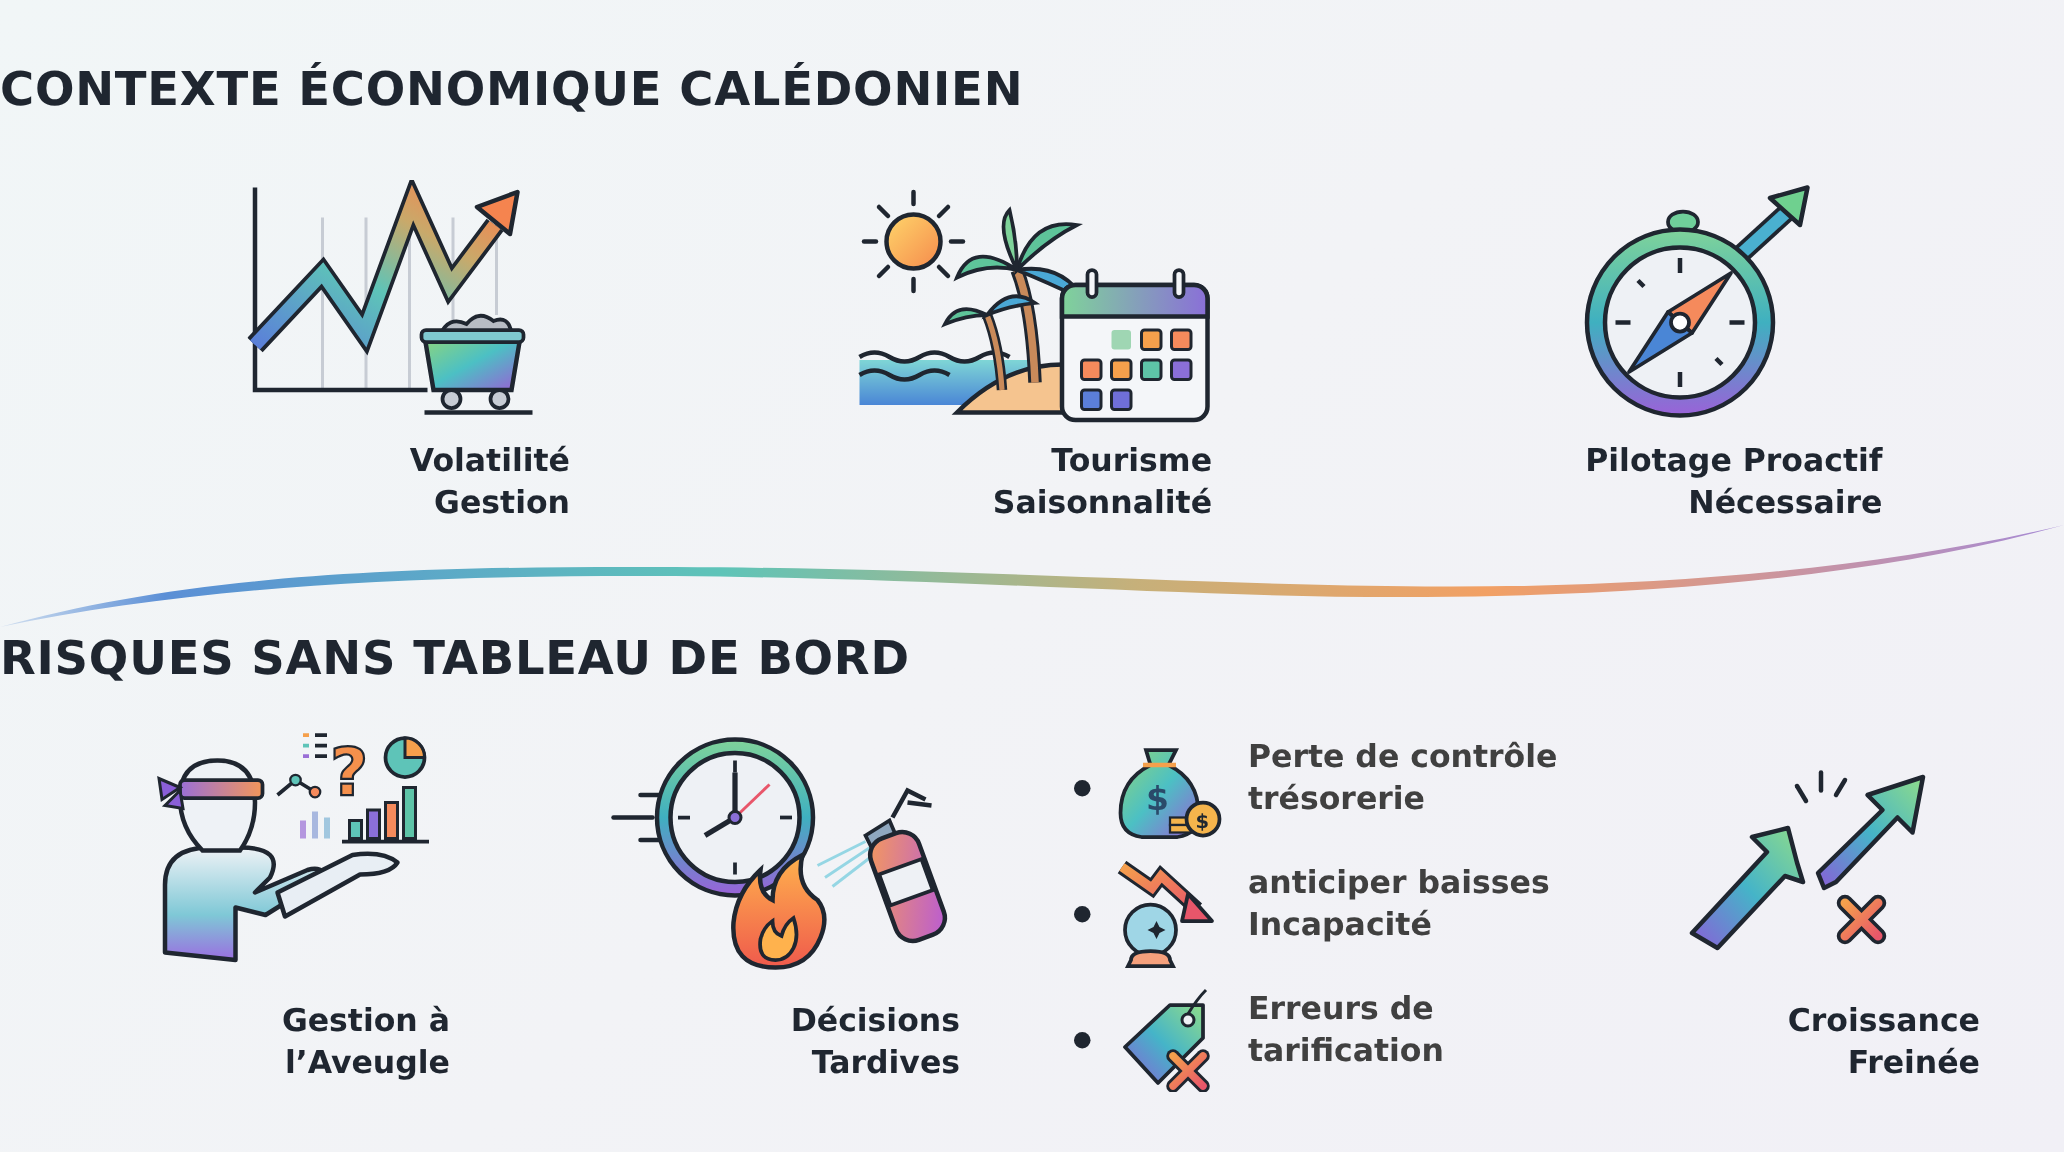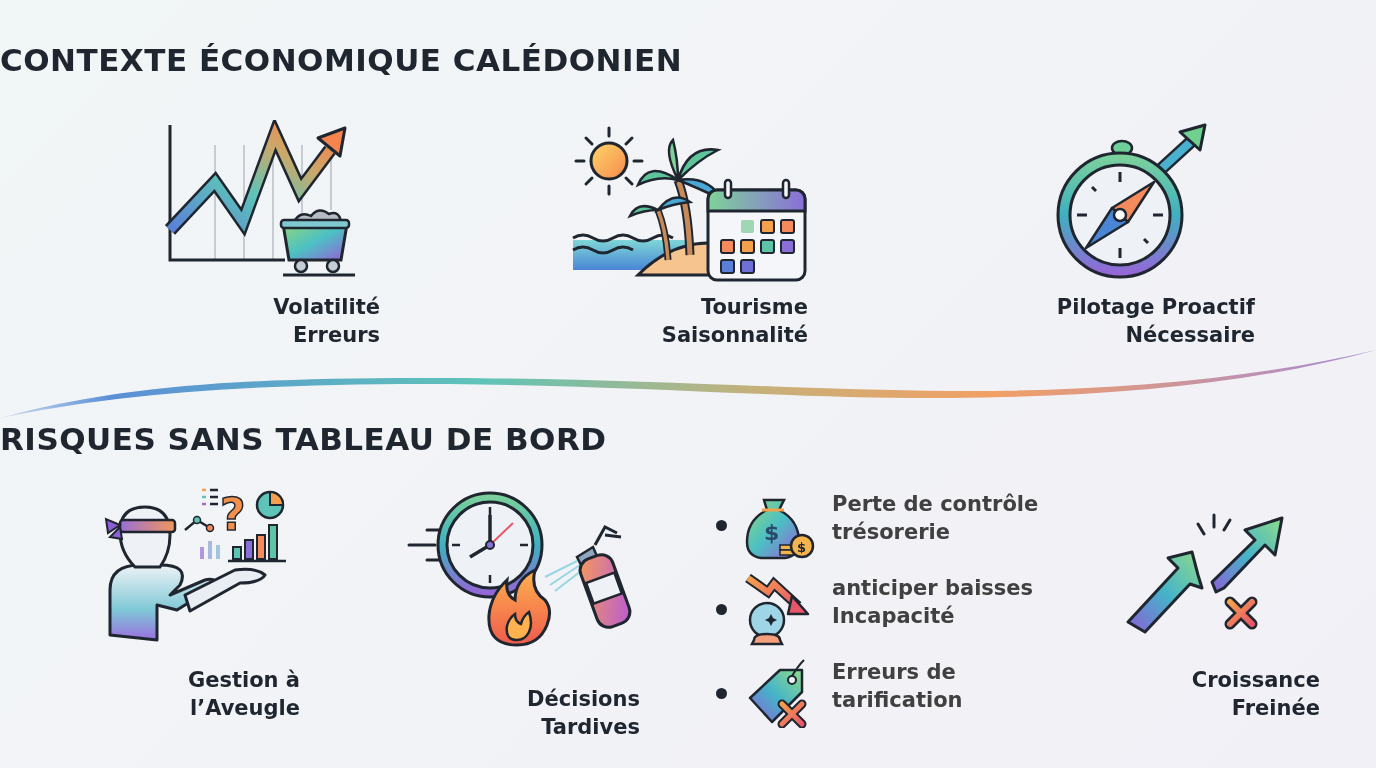--- a/index.html
+++ b/index.html
@@ -113,21 +113,21 @@
     <polygon points="153,18 180,8 175,36" fill="#f5844f" stroke="#1f2630" stroke-width="3" stroke-linejoin="round"></polygon>
     <path d="M128,104 q6,-14 18,-8 q8,-10 18,-2 q10,-4 12,8 z" fill="#b7bcc4" stroke="#1f2630" stroke-width="2.5"></path>
     <path d="M118,104 L182,104 L176,140 L124,140 z" fill="url(#gTealPurple)" stroke="#1f2630" stroke-width="3"></path>
     <rect x="116" y="100" width="68" height="8" rx="3" fill="#7fc9d0" stroke="#1f2630" stroke-width="2.5"></rect>
     <circle cx="136" cy="146" r="6" fill="#c7ccd4" stroke="#1f2630" stroke-width="2.5"></circle>
     <circle cx="168" cy="146" r="6" fill="#c7ccd4" stroke="#1f2630" stroke-width="2.5"></circle>
     <line x1="118" y1="155" x2="192" y2="155" stroke="#1f2630" stroke-width="3"></line>
   </svg>
   <div class="label" style="position:absolute; left:0; top:178px; width:240px;">
     <div>Volatilité</div>
-    <div>Erreurs</div>
+    <div>Gestion</div>
   </div>
 </div>
 
 <div class="item" style="left:568px; top:115px; width:240px; height:240px;">
   <svg class="icon" style="left:0px;top:5px;" width="240" height="165" viewBox="0 0 240 165">
     <g stroke="#1f2630" stroke-width="3" stroke-linecap="round">
       <line x1="41" y1="8" x2="41" y2="16"></line>
         <line x1="41" y1="66" x2="41" y2="74"></line>
       <line x1="8" y1="41" x2="16" y2="41"></line>
         <line x1="66" y1="41" x2="74" y2="41"></line>
@@ -267,21 +267,21 @@
     <g stroke="#7fd0e0" stroke-width="2" opacity="0.8">
       <line x1="145" y1="100" x2="175" y2="80"></line>
         <line x1="140" y1="92" x2="172" y2="76"></line>
         <line x1="150" y1="106" x2="176" y2="86"></line>
     </g>
     <polygon points="172,72 188,62 194,76 178,84" fill="#8fa7bf" stroke="#1f2630" stroke-width="2.5"></polygon>
     <rect x="183" y="70" width="34" height="72" rx="12" fill="url(#gExt)" stroke="#1f2630" stroke-width="3" transform="rotate(-20 200 106)"></rect>
     <rect x="185" y="92" width="30" height="22" fill="#eef1f5" stroke="#1f2630" stroke-width="2.5" transform="rotate(-20 200 106)"></rect>
     <path d="M190,60 l10,-18 l12,6 M200,50 l16,2" fill="none" stroke="#1f2630" stroke-width="3"></path>
   </svg>
-  <div class="label" style="position:absolute; left:0; top:186px; width:240px;margin-top:19px;">
+  <div class="label" style="position:absolute; left:0; top:186px; width:240px;">
     <div>Décisions</div>
     <div>Tardives</div>
   </div>
 </div>
 
 <div class="list-item" style="top:490px;">
   <div class="bullet"></div>
   <svg class="list-icon" width="80" height="70" viewBox="0 0 80 70">
     <path d="M22,10 l20,0 l-5,10 q20,10 20,32 q0,14 -14,16 l-24,0 q-14,-2 -14,-16 q0,-22 20,-32 z" fill="url(#gTealPurple)" stroke="#1f2630" stroke-width="2.5"></path>
     <line x1="20" y1="20" x2="42" y2="20" stroke="#f5a04c" stroke-width="3"></line>

